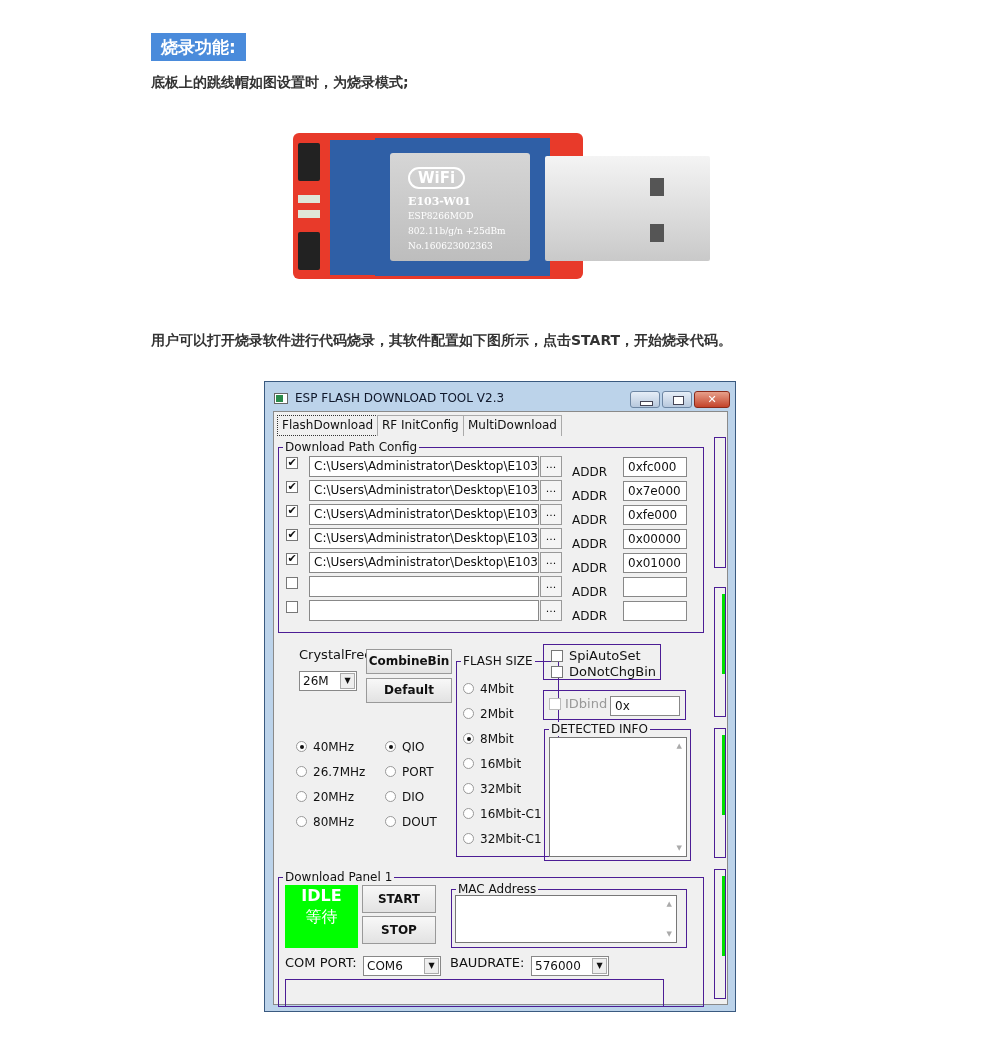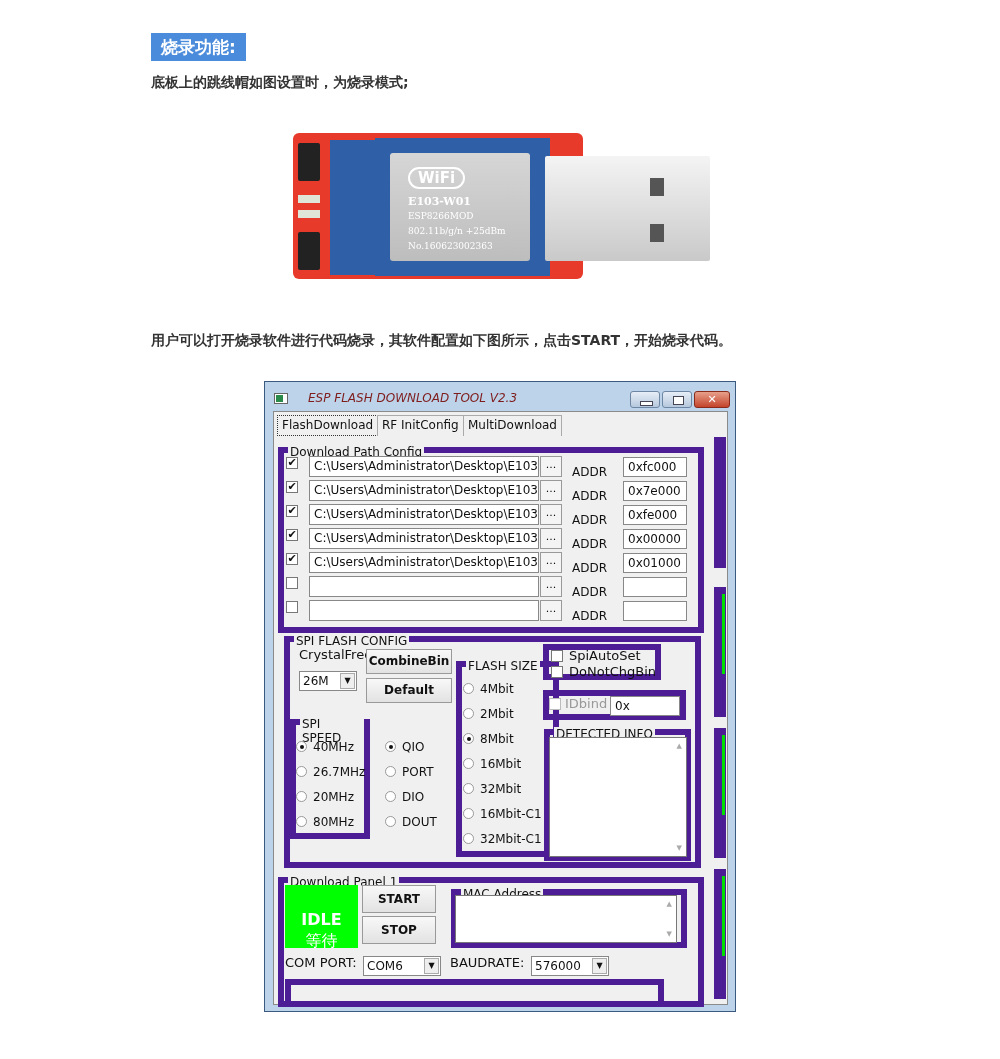--- a/index.html
+++ b/index.html
@@ -20,47 +20,47 @@
   .usb { position: absolute; left: 545px; top: 156px; width: 165px; height: 105px; background: linear-gradient(#f4f4f4,#c9c9c9); border-radius: 2px; }
   .usb-slot { position: absolute; left: 105px; width: 14px; height: 18px; background: #555; }
   .jumper { position: absolute; left: 298px; width: 22px; height: 38px; background: #222; border-radius: 2px; }
   .led { position: absolute; left: 298px; width: 22px; height: 8px; background: #dfe6d8; }
 
   
   .win { position: absolute; left: 264px; top: 381px; width: 472px; height: 631px; background: #bcd3ea; border: 1px solid #3a5a80; }
   .titlebar { position: absolute; left: 0; top: 0; width: 100%; height: 30px; }
   .title-icon { position: absolute; left: 9px; top: 11px; width: 14px; height: 11px; background: #fff; border: 1px solid #666; }
   .title-icon::before { content:""; position:absolute; left:1px; top:1px; width:7px; height:7px; background:#2a8a4a; }
-  .title-text { position: absolute; left: 43px; top: 9px; font-size: 12px; color: #7f1d1d; font-style: italic; }
+  .title-text { position: absolute; left: 30px; top: 9px; font-size: 12px; color: #0f172a; }
   .tb-btn { position: absolute; top: 9px; height: 17px; border: 1px solid #6d86a3; border-radius: 3px; background: linear-gradient(#e6eef7,#b7c8dd); }
   .tb-min { left: 365px; width: 30px; }
   .tb-max { left: 397px; width: 30px; }
   .tb-close { left: 429px; width: 36px; background: linear-gradient(#e7a08b,#c4432a); border-color: #8a2a1a; color: #fff; font-size: 11px; text-align: center; line-height: 15px; font-weight: bold; }
   .tb-min::after { content:""; position:absolute; left:9px; top:9px; width:11px; height:3px; background:#fff; border:1px solid #445; }
   .tb-max::after { content:""; position:absolute; left:10px; top:4px; width:9px; height:7px; border:1px solid #445; background:#fff; }
   .client { position: absolute; left: 8px; top: 29px; width: 455px; height: 594px; background: #f0f0f0; border: 1px solid #8a8a8a; }
   .tab { position: absolute; top: 3px; height: 21px; font-size: 12px; line-height: 19px; padding: 0 4px; border: 1px solid #aaa; border-bottom: none; background: #f0f0f0; color: #111; }
   .tab.active { border: 1px dotted #333; }
-  .groupbox { position: absolute; border: 6px solid #4c1d95; }
+  .groupbox { position: absolute; border: 1px solid #4c1d95; }
   .gb-label { position: absolute; top: -8px; left: 4px; background: #f0f0f0; font-size: 12px; padding: 0 2px; color: #111; line-height: 14px; }
   .chk { position: absolute; width: 12px; height: 12px; border: 1px solid #777; background: #fff; font-size: 11px; line-height: 10px; text-align: center; color: #111; }
   .path { position: absolute; height: 21px; background: #fff; border: 1px solid #888; font-size: 12px; line-height: 19px; padding-left: 4px; color: #111; white-space: nowrap; overflow: hidden; }
   .dots { position: absolute; width: 22px; height: 21px; border: 1px solid #999; background: #f4f4f4; font-size: 11px; text-align: center; line-height: 16px; color: #111; }
   .addr-lbl { position: absolute; font-size: 12px; color: #111; }
   .addr { position: absolute; width: 64px; height: 20px; background: #fff; border: 1px solid #888; font-size: 12px; line-height: 18px; padding-left: 4px; color: #111; }
   .lbl { position: absolute; font-size: 13px; color: #111; white-space: nowrap; }
   .btn { position: absolute; border: 1px solid #999; background: linear-gradient(#f8f8f8,#e2e2e2); font-size: 12px; text-align: center; color: #111; font-weight: bold; }
   .select { position: absolute; height: 20px; background: #fff; border: 1px solid #888; font-size: 12px; line-height: 18px; padding-left: 3px; color: #111; }
   .select .arrow { position: absolute; right: 1px; top: 1px; width: 15px; height: 16px; border: 1px solid #aaa; background: #eee; font-size: 8px; text-align: center; line-height: 14px; }
   .radio { position: absolute; font-size: 12px; color: #111; white-space: nowrap; }
   .radio .dot { display: inline-block; width: 11px; height: 11px; border: 1px solid #999; border-radius: 50%; background: #fff; margin-right: 6px; vertical-align: -1px; position: relative; }
   .radio .dot.on::after { content:""; position:absolute; left:3px; top:3px; width:4px; height:4px; border-radius:50%; background:#111; }
   .textarea { position: absolute; background: #fff; border: 1px solid #777; }
   .sb-up, .sb-dn { position: absolute; right: 4px; font-size: 7px; color: #aaa; }
-  .idle { position: absolute; background: #00ff00; color: #fff; font-size: 16px; font-weight: bold; text-align: center; line-height: 21px; padding-top: 24px; }
+  .idle { position: absolute; background: #00ff00; color: #fff; font-size: 16px; font-weight: bold; text-align: center; line-height: 21px; padding-top: 0; }
   .side-bar { position: absolute; width: 3px; background: #00e000; }
 </style>
 </head>
 <body>
 
 <div class="heading">烧录功能:</div>
 <div class="para p1">底板上的跳线帽如图设置时，为烧录模式;</div>
 
 <div>
   <div class="board"></div>
@@ -138,34 +138,28 @@
     <div class="dots" style="left:266px;top:164px">...</div>
     <div class="addr-lbl" style="left:298px;top:173px">ADDR</div>
     <div class="addr" style="left:349px;top:165px"></div>
 
     <div class="chk" style="left:12px;top:189px"></div>
     <div class="path" style="left:35px;top:188px;width:230px"></div>
     <div class="dots" style="left:266px;top:188px">...</div>
     <div class="addr-lbl" style="left:298px;top:197px">ADDR</div>
     <div class="addr" style="left:349px;top:189px"></div>
 
-    <div class="groupbox" style="left:10px;top:224px;width:417px;height:232px">
-      <div class="gb-label">SPI FLASH CONFIG</div>
-    </div>
     <div class="lbl" style="left:25px;top:235px">CrystalFreq</div>
     <div class="select" style="left:25px;top:259px;width:58px">
       <span>26M</span>
       <span class="arrow">▼</span>
     </div>
     <div class="btn" style="left:92px;top:237px;width:86px;height:25px;line-height:23px">CombineBin</div>
     <div class="btn" style="left:92px;top:266px;width:86px;height:25px;line-height:23px">Default</div>
 
-    <div class="groupbox" style="left:16px;top:307px;width:80px;height:120px">
-      <div class="gb-label">SPI SPEED</div>
-    </div>
     <div class="radio" style="left:22px;top:328px"><span class="dot on"></span><span>40MHz</span></div>
     <div class="radio" style="left:22px;top:353px"><span class="dot"></span><span>26.7MHz</span></div>
     <div class="radio" style="left:22px;top:378px"><span class="dot"></span><span>20MHz</span></div>
     <div class="radio" style="left:22px;top:403px"><span class="dot"></span><span>80MHz</span></div>
 
     <div class="radio" style="left:111px;top:328px"><span class="dot on"></span><span>QIO</span></div>
     <div class="radio" style="left:111px;top:353px"><span class="dot"></span><span>PORT</span></div>
     <div class="radio" style="left:111px;top:378px"><span class="dot"></span><span>DIO</span></div>
     <div class="radio" style="left:111px;top:403px"><span class="dot"></span><span>DOUT</span></div>
 

